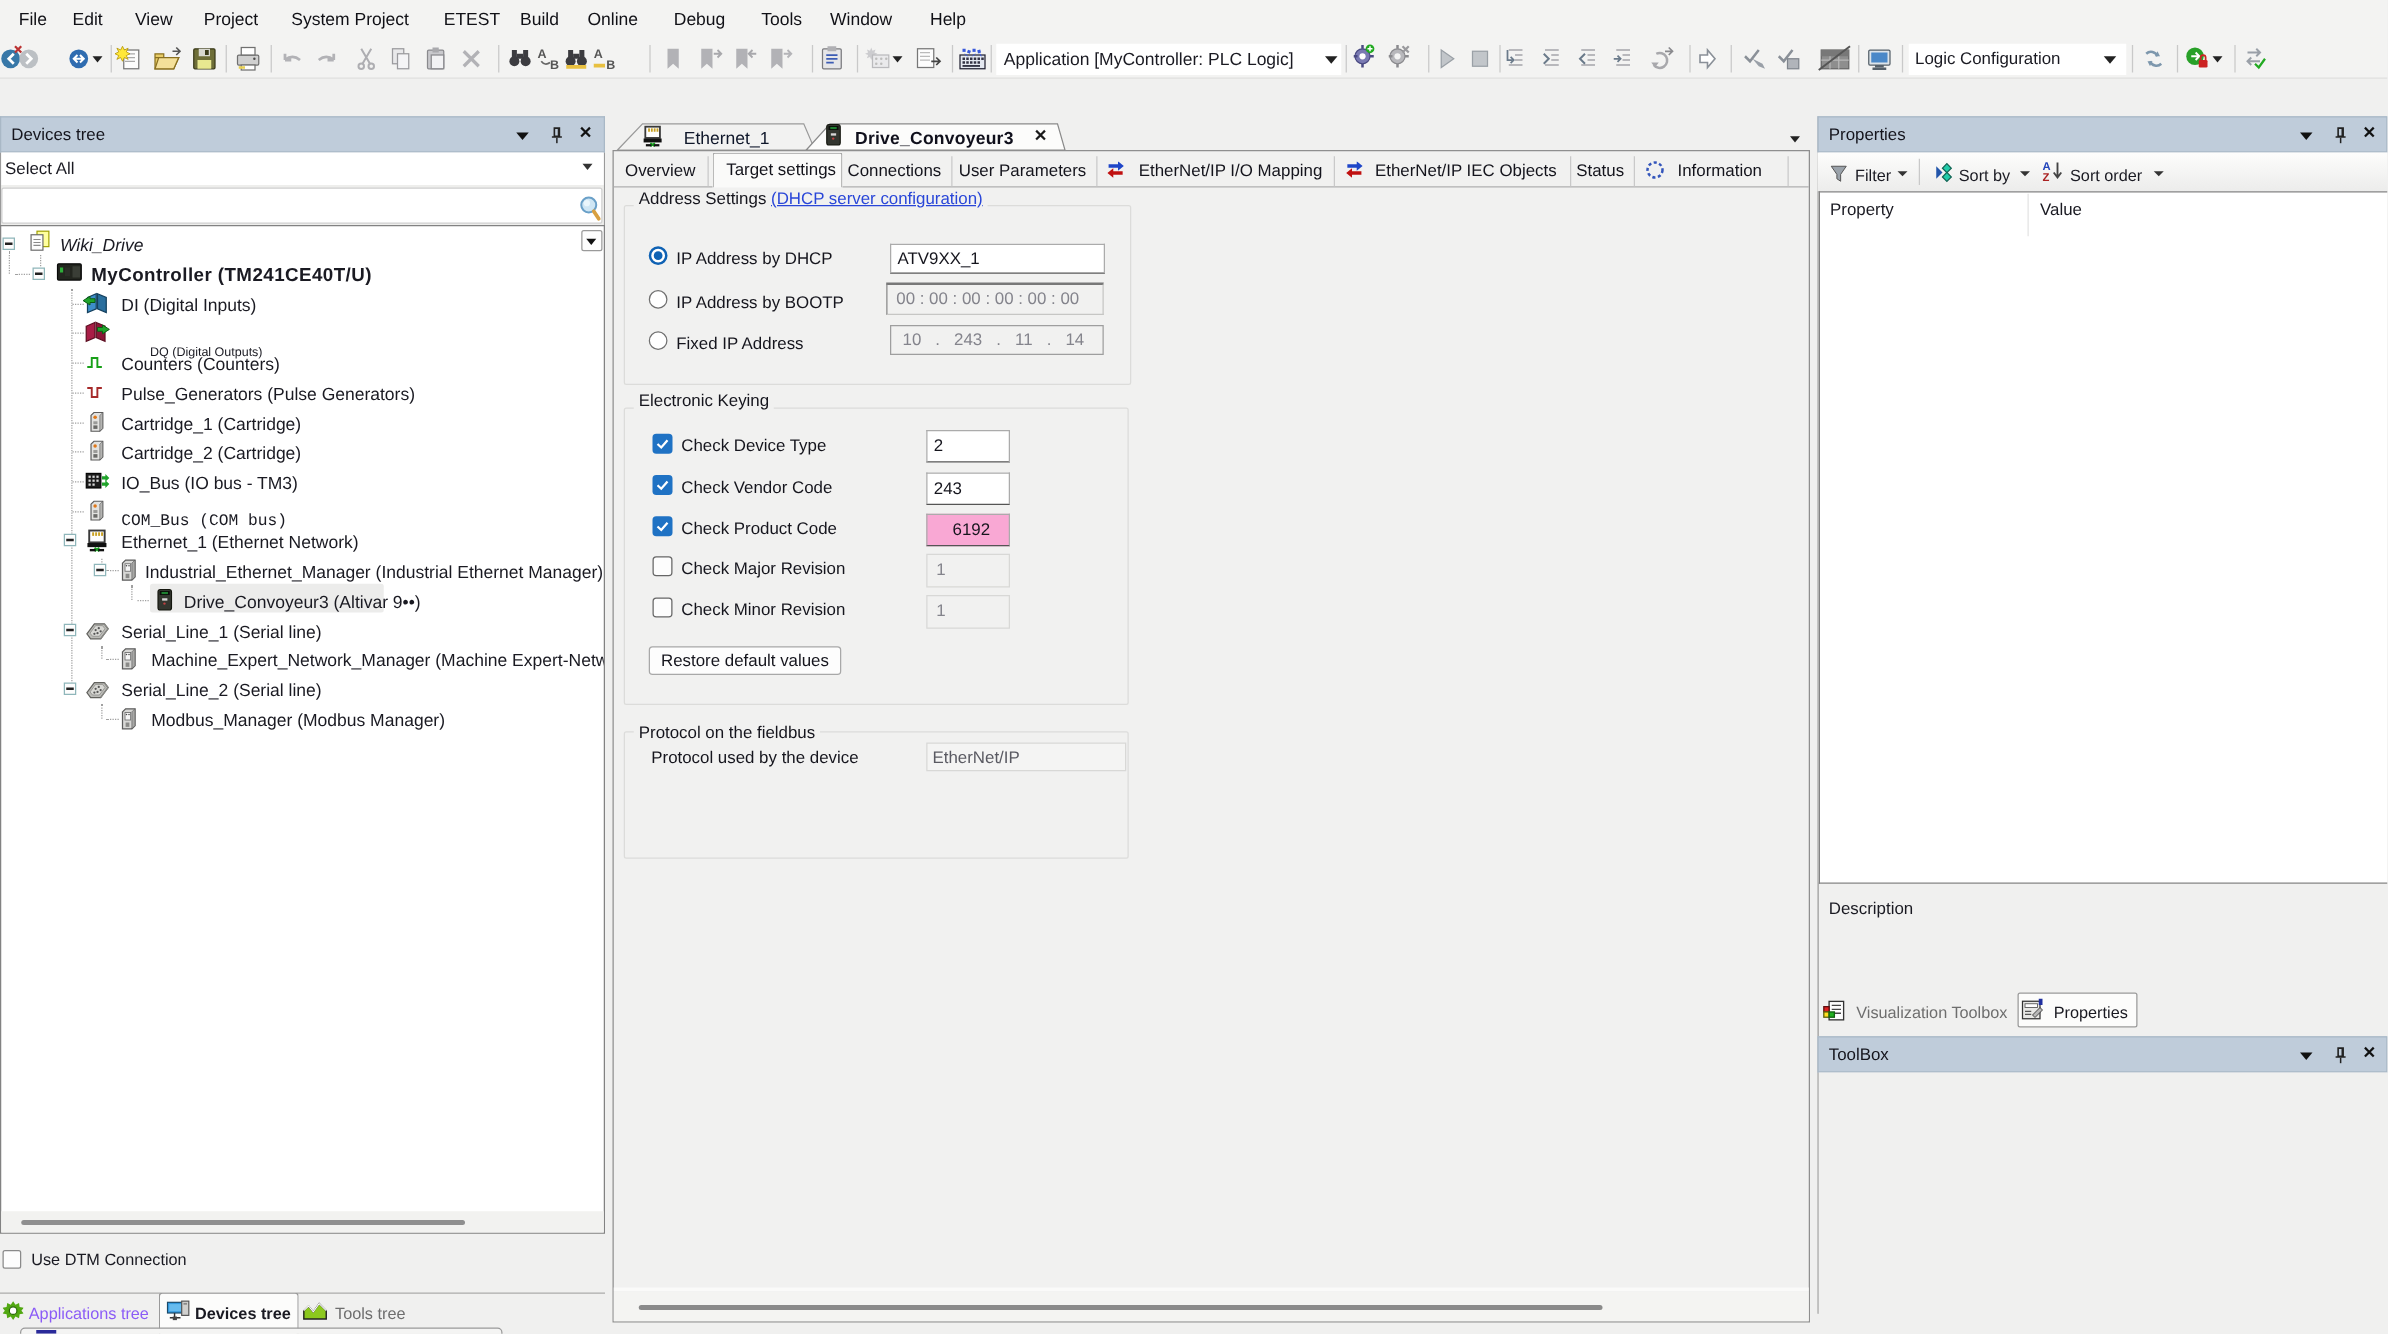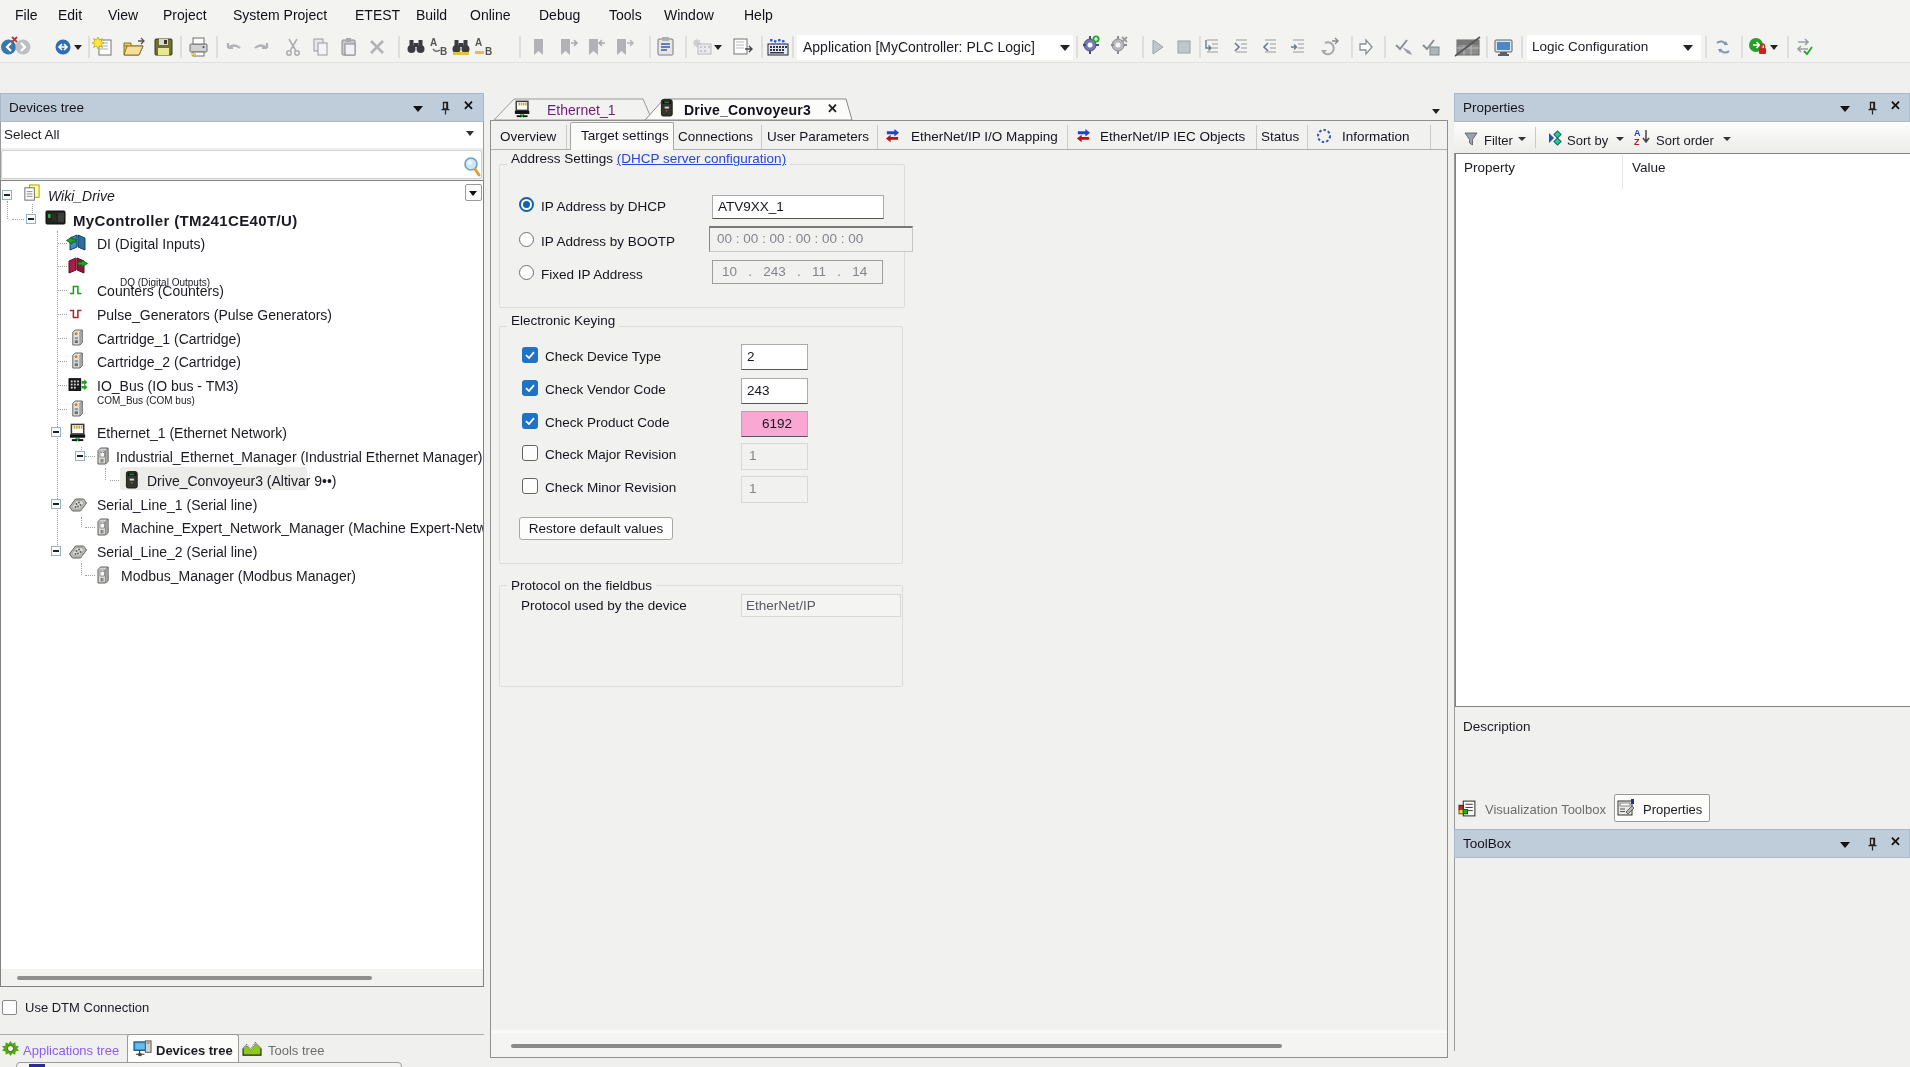--- a/index.html
+++ b/index.html
@@ -497,21 +497,21 @@
       <use href="#i-cart"></use>
     </svg>
 <div class="abs tt" style="left:96px;top:173px;font-size:14px;">Cartridge_2 (Cartridge)</div>
 <svg class="abs" width="22" height="18" style="left:66px;top:195px">
       <use href="#i-iobus"></use>
     </svg>
 <div class="abs tt" style="left:96px;top:197px;font-size:14px;">IO_Bus (IO bus - TM3)</div>
 <svg class="abs" width="15" height="17" style="left:69px;top:219px">
       <use href="#i-cart"></use>
     </svg>
-<div class="abs tt" style="left:96px;top:214px;font-size:10px;">COM_Bus (COM bus)</div>
+<div class="abs tt" style="left:96px;top:228px;font-size:13px;font-family:Liberation Mono, monospace;">COM_Bus (COM bus)</div>
 <div class="abs" style="left:50px;top:246px;width:10px;height:10px;background:#fdfdfd;border:1px solid #8fb6ba"></div>
 <div class="abs" style="left:52px;top:250px;width:6px;height:1.5px;background:#222"></div>
 <svg class="abs" width="19" height="19" style="left:68px;top:242px">
       <use href="#i-eth"></use>
     </svg>
 <div class="abs tt" style="left:96px;top:244px;font-size:14px;">Ethernet_1 (Ethernet Network)</div>
 <div class="abs" style="left:74px;top:270px;width:10px;height:10px;background:#fdfdfd;border:1px solid #8fb6ba"></div>
 <div class="abs" style="left:76px;top:274px;width:6px;height:1.5px;background:#222"></div>
 <svg class="abs" width="16" height="18" style="left:94px;top:266px">
       <use href="#i-mgr"></use>
@@ -569,21 +569,21 @@
 </div>
 
 <div class="abs" id="doctabs" style="left:490px;top:96px;width:958px;height:25px">
 <svg width="958" height="25" style="position:absolute;left:0;top:0">
 <polygon points="4,24 24,3 153,3 162,24" fill="#f2f2f1" stroke="#9a9a9a" stroke-width="1"></polygon>
 <polygon points="155,24 174,3 356,3 362,24" fill="#fcfcfb" stroke="#8a8a8a" stroke-width="1"></polygon>
 </svg>
 <svg class="abs" width="18" height="18" style="left:24px;top:4px">
       <use href="#i-eth"></use>
     </svg>
-<div class="abs tt" style="left:57px;top:6px;font-size:14px;color:#701a75">Ethernet_1</div>
+<div class="abs tt" style="left:57px;top:6px;font-size:14px;color:#0f172a">Ethernet_1</div>
 <svg class="abs" width="15" height="19" style="left:170px;top:3px">
       <use href="#i-drive"></use>
     </svg>
 <div class="abs tt" style="left:194px;top:6px;font-size:14px;font-weight:bold;letter-spacing:0.2px;color:#10101c">Drive_Convoyeur3</div>
 <div class="abs" style="left:337px;top:5px;font-size:13px;font-weight:bold;color:#1a1a1a">✕</div>
 <div class="abs" style="left:942px;top:13px;width:0;height:0;border-left:4.5px solid transparent;border-right:4.5px solid transparent;border-top:5px solid #222"></div>
 </div>
 <div class="abs" style="left:490px;top:120px;width:958px;height:938px;background:#f1f1f0;border:1px solid #8f8f8f"></div>
 <div class="abs" id="subtabs" style="left:491px;top:121px;width:956px;height:29px;font-size:13.5px;color:#14141c">
 <div class="abs" style="left:0;top:28px;width:79px;height:1px;background:#b0b0b0"></div>
@@ -617,21 +617,21 @@
 <div class="abs" id="centercontent" style="left:491px;top:150px;width:956px;height:880px;font-size:13.5px;color:#15151d">
 
 <div class="abs" style="left:8px;top:14px;width:406px;height:144px;border:1px solid #dcdcda;border-radius:2px"></div>
 <div class="abs tt" style="left:16px;top:1px;background:#f1f1f0;padding:0 4px">Address Settings <a style="color:#2946d8;text-decoration:underline">(DHCP server configuration)</a></div>
 <div class="abs" style="left:28px;top:47px;width:15px;height:15px;border-radius:50%;border:2px solid #0f62b4;background:#fff"></div>
 <div class="abs" style="left:32px;top:51px;width:7px;height:7px;border-radius:50%;background:#0f62b4"></div>
 <div class="abs tt" style="left:50px;top:49px">IP Address by DHCP</div>
 <div class="abs" style="left:221px;top:45px;width:172px;height:24px;background:#fff;border:1px solid #ababab;border-bottom:1.5px solid #555;line-height:22px;padding-left:5px">ATV9XX_1</div>
 <div class="abs" style="left:28px;top:82px;width:15px;height:15px;border-radius:50%;border:1.5px solid #707070;background:#fff"></div>
 <div class="abs tt" style="left:50px;top:84px">IP Address by BOOTP</div>
-<div class="abs" style="left:218px;top:76px;width:204px;height:26px;background:#f1f1f0;border:1px solid #c6c6c4;border-top:2.5px solid #787878;border-left:1.5px solid #888;line-height:22px;padding-left:7px;color:#84848c">00 : 00 : 00 : 00 : 00 : 00</div>
+<div class="abs" style="left:218px;top:76px;width:174px;height:26px;background:#f1f1f0;border:1px solid #c6c6c4;border-top:2.5px solid #787878;border-left:1.5px solid #888;line-height:22px;padding-left:7px;color:#84848c">00 : 00 : 00 : 00 : 00 : 00</div>
 <div class="abs" style="left:28px;top:115px;width:15px;height:15px;border-radius:50%;border:1.5px solid #707070;background:#fff"></div>
 <div class="abs tt" style="left:50px;top:117px">Fixed IP Address</div>
 <div class="abs" style="left:221px;top:110px;width:171px;height:24px;background:#f1f1f0;border:1px solid #9e9e9e;line-height:22px;padding-left:9px;color:#84848c">10&nbsp;&nbsp;&nbsp;.&nbsp;&nbsp;&nbsp;243&nbsp;&nbsp;&nbsp;.&nbsp;&nbsp;&nbsp;11&nbsp;&nbsp;&nbsp;.&nbsp;&nbsp;&nbsp;14</div>
 
 <div class="abs" style="left:8px;top:176px;width:404px;height:238px;border:1px solid #dcdcda;border-radius:2px"></div>
 <div class="abs tt" style="left:16px;top:163px;background:#f1f1f0;padding:0 4px">Electronic Keying</div>
 <div class="abs" style="left:31px;top:197px;width:16px;height:16px;background:#1f72c4;border-radius:3px"></div>
 <svg class="abs" width="16" height="16" style="left:31px;top:197px">
       <path d="M4 8.2 L7 11 L12 5.2" fill="none" stroke="#fff" stroke-width="1.8"></path>
     </svg>

